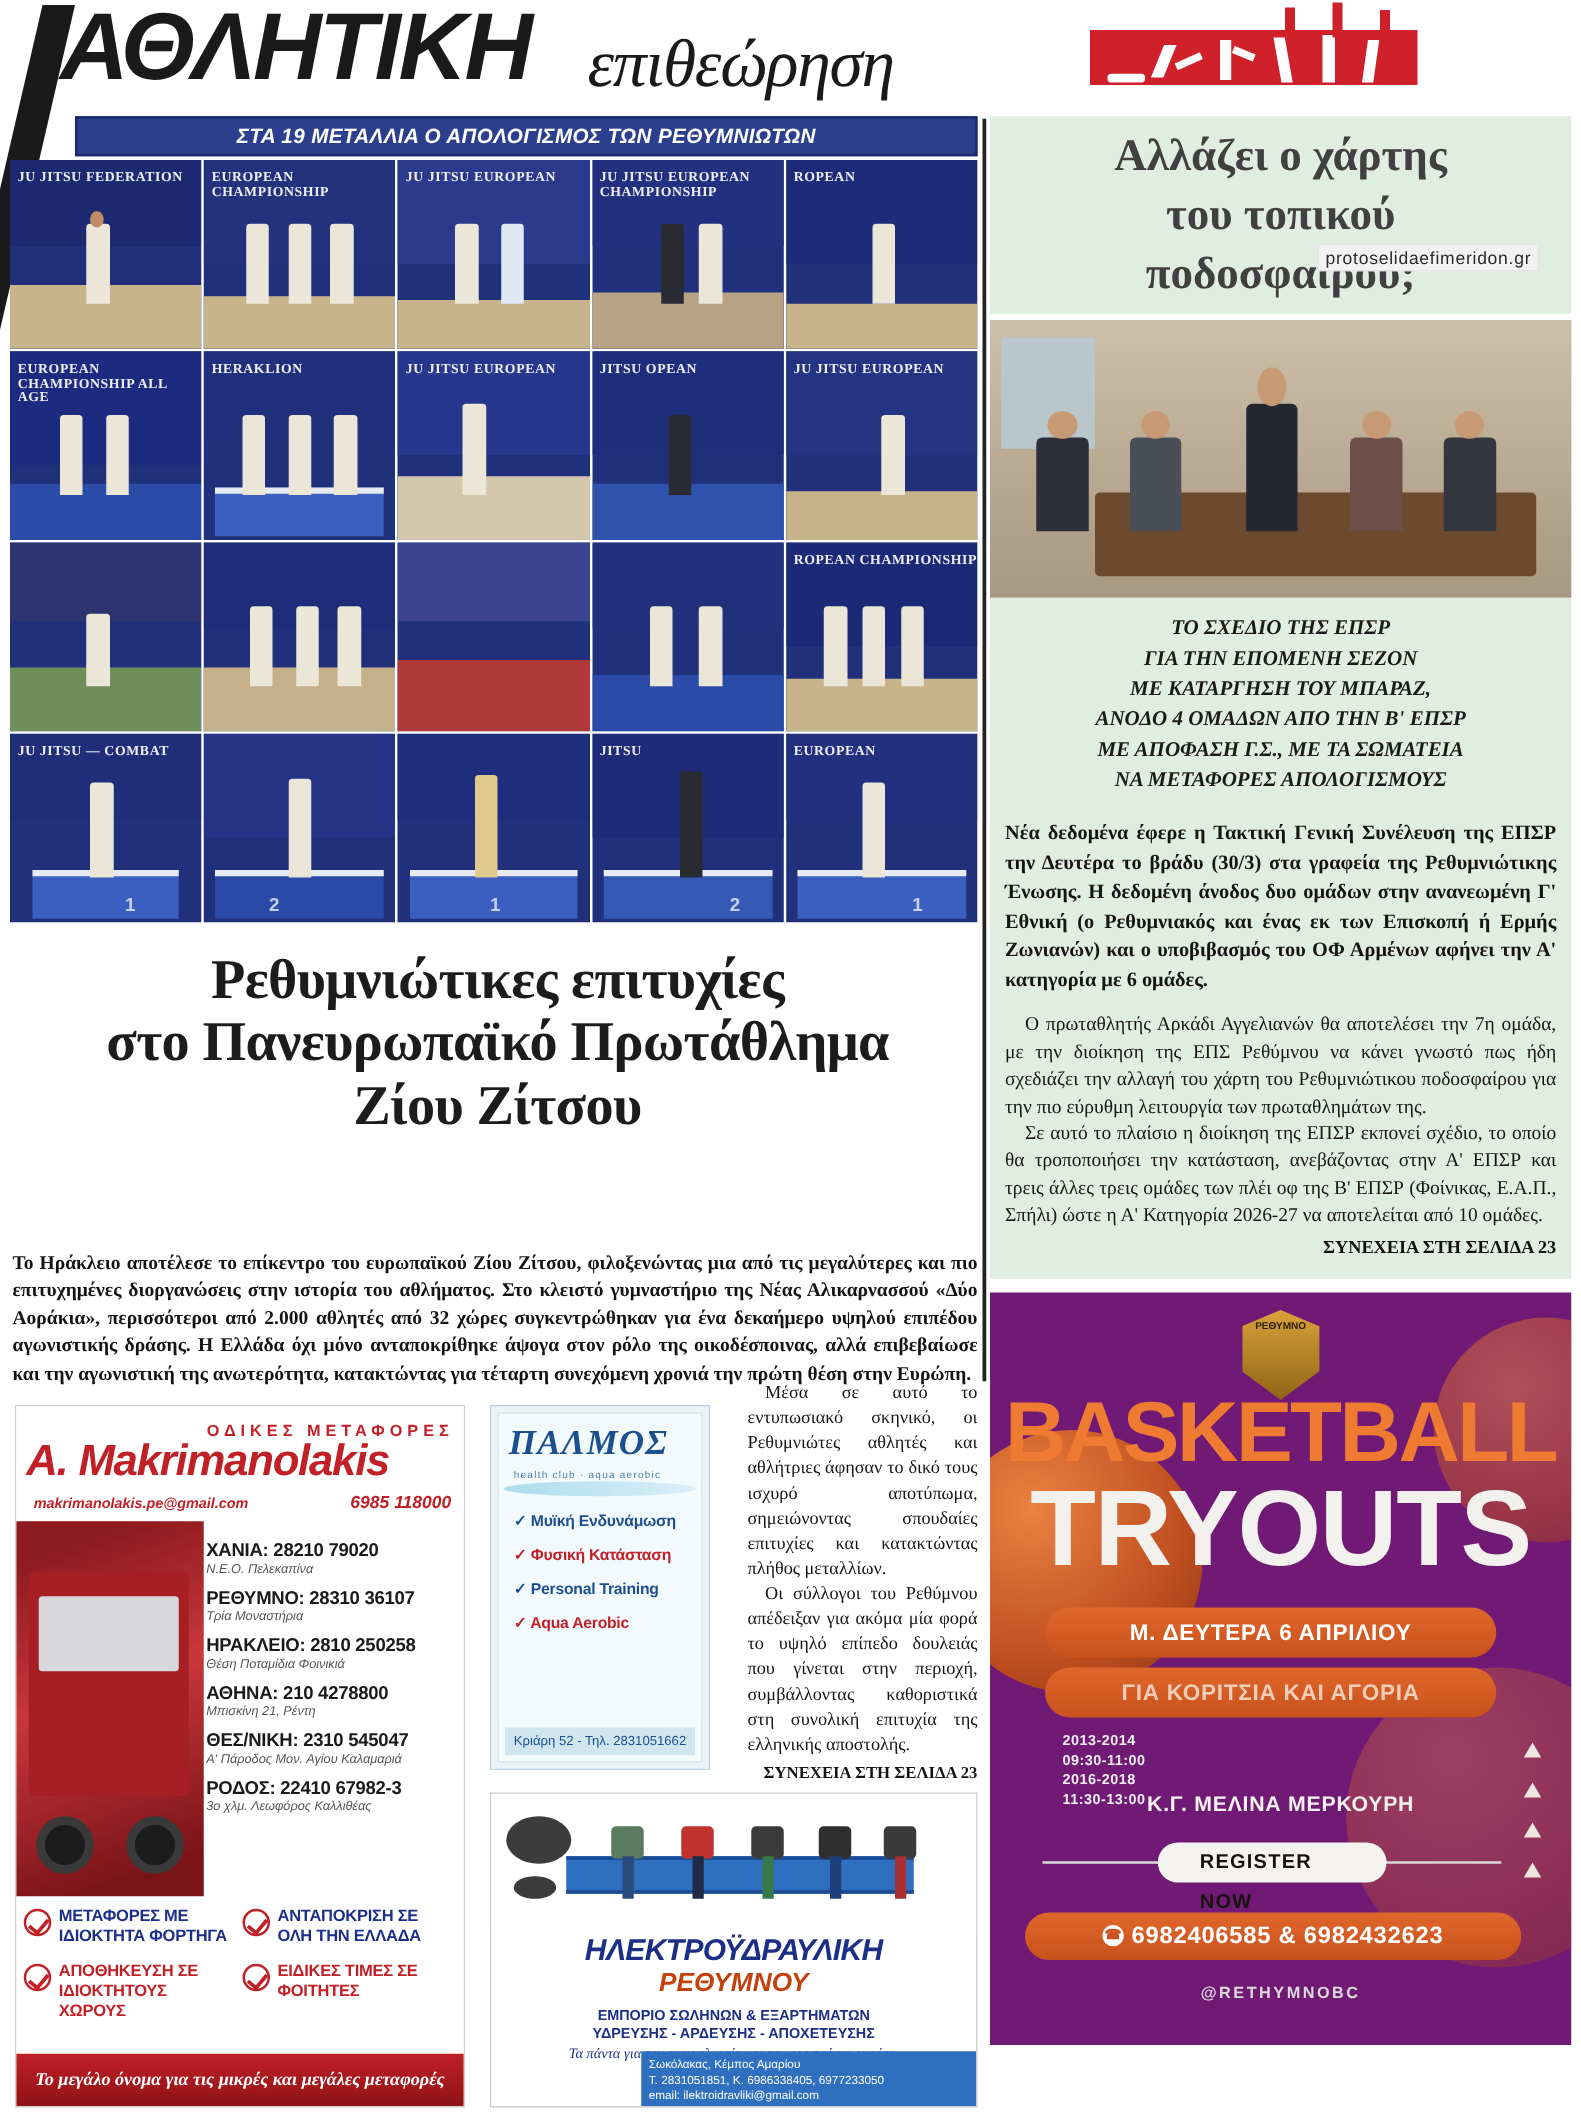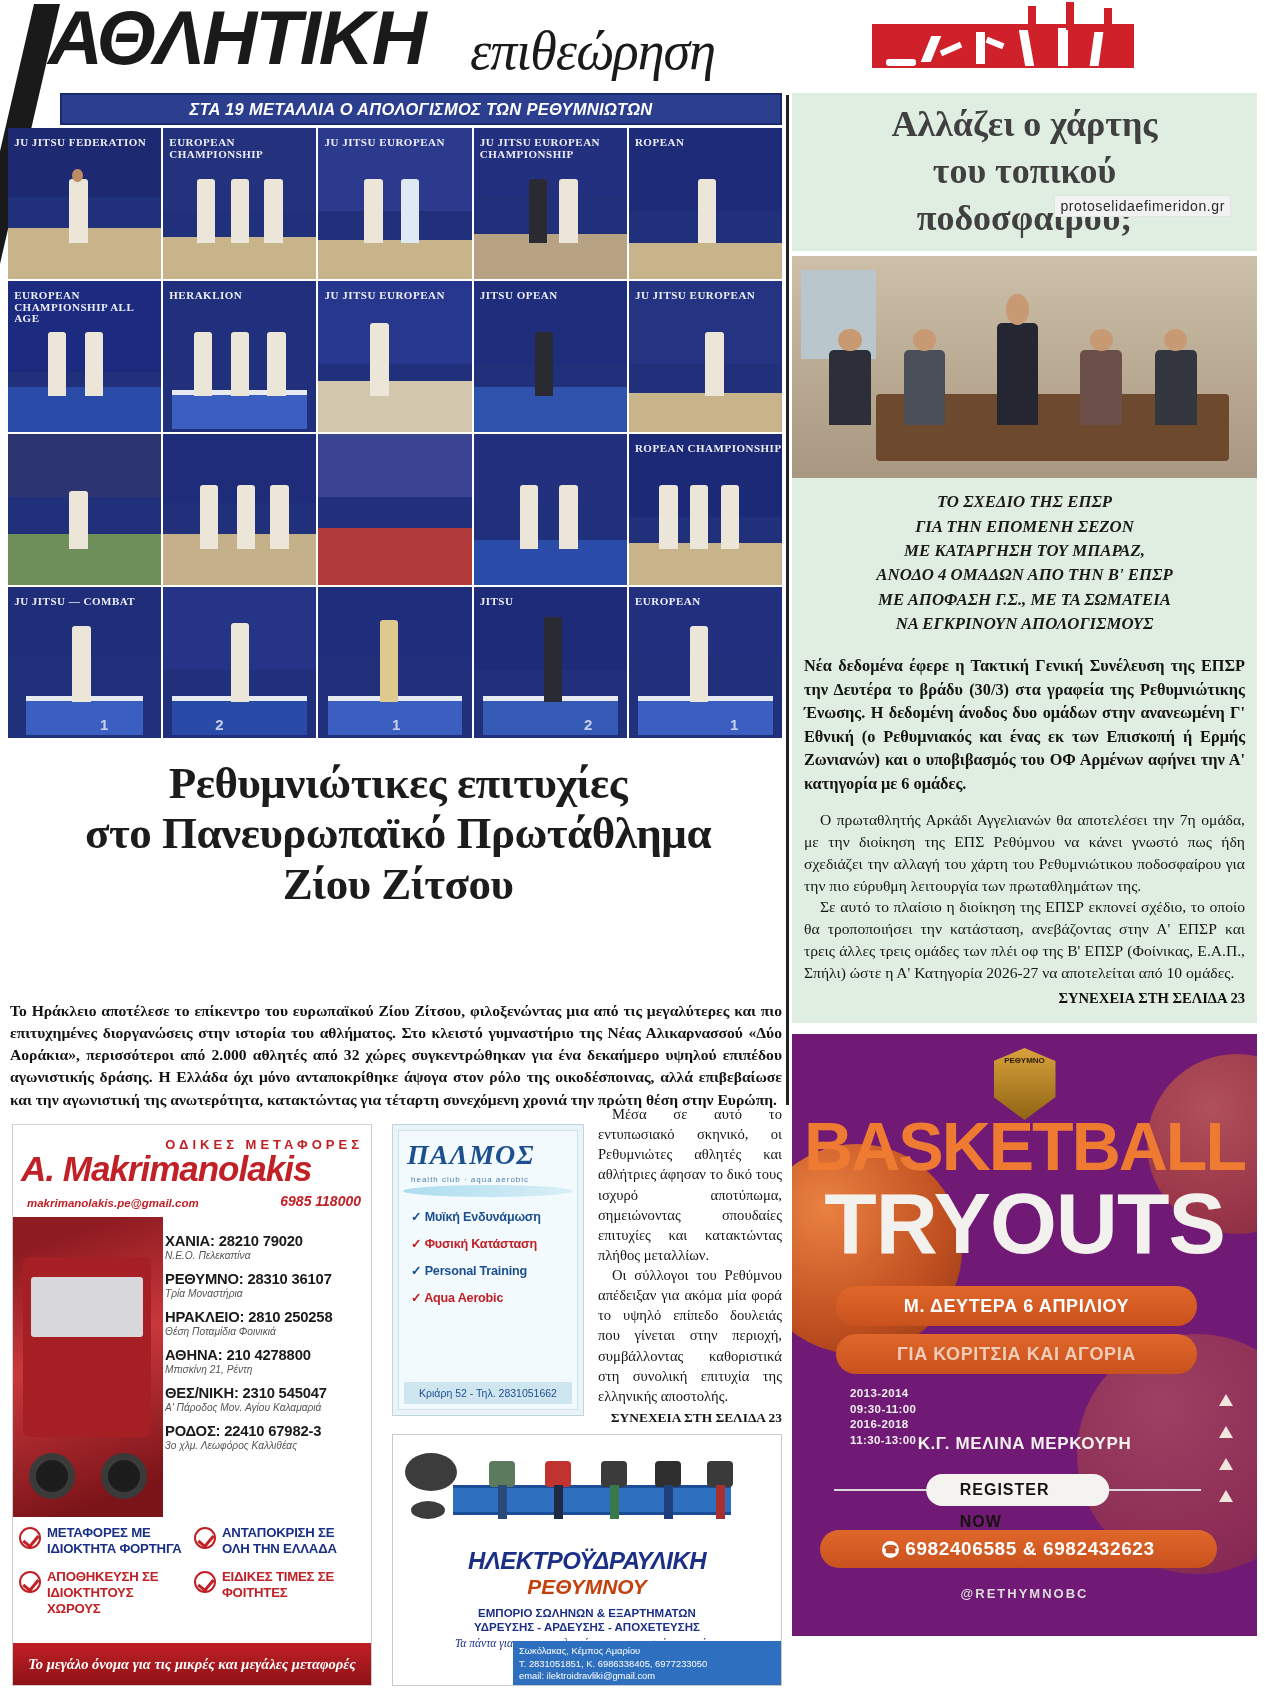--- a/index.html
+++ b/index.html
@@ -223,21 +223,21 @@
     background:linear-gradient(#c02026,#8e1216);
   }
   .mak-foot span {
     display:block; text-align:center; color:#ffffff;
     font-family:"Liberation Serif", serif; font-style:italic; font-weight:bold;
     font-size:14.5px; line-height:42px;
   }
 
   
   .ad-palmos {
-    position:absolute; left:392px; top:1124px; width:192px; height:292px;
+    position:absolute; left:392px; top:1124px; width:176px; height:292px;
     background:#eaf4f8; border:1px solid #bcd4de; overflow:hidden;
   }
   .palmos-inner { position:absolute; inset:5px; border:1px solid #cfe2ea; background:#f3fafd; }
   .palmos-title {
     position:absolute; left:8px; top:8px; color:#1c4f8f;
     font-family:"Liberation Serif", serif; font-style:italic; font-weight:bold;
     font-size:28px; letter-spacing:1px;
   }
   .palmos-tag {
     position:absolute; left:12px; top:44px; color:#4d7fa8;
@@ -575,21 +575,21 @@
           <i></i>
         </div>
     </div>
 
     <div class="r-subbox">
       <div class="r-sub">ΤΟ ΣΧΕΔΙΟ ΤΗΣ ΕΠΣΡ</div>
       <div class="r-sub">ΓΙΑ ΤΗΝ ΕΠΟΜΕΝΗ ΣΕΖΟΝ</div>
       <div class="r-sub">ΜΕ ΚΑΤΑΡΓΗΣΗ ΤΟΥ ΜΠΑΡΑΖ,</div>
       <div class="r-sub">ΑΝΟΔΟ 4 ΟΜΑΔΩΝ ΑΠΟ ΤΗΝ Β' ΕΠΣΡ</div>
       <div class="r-sub">ΜΕ ΑΠΟΦΑΣΗ Γ.Σ., ΜΕ ΤΑ ΣΩΜΑΤΕΙΑ</div>
-      <div class="r-sub">ΝΑ ΕΓΚΡΙΝΟΥΝ ΑΠΟΛΟΓΙΣΜΟΥΣ</div>
+      <div class="r-sub">ΝΑ ΜΕΤΑΦΟΡΕΣ ΑΠΟΛΟΓΙΣΜΟΥΣ</div>
 
       <div class="r-body-lead">Νέα δεδομένα έφερε η Τακτική Γενική Συνέλευση της ΕΠΣΡ την Δευτέρα το βράδυ (30/3) στα γραφεία της Ρεθυμνιώτικης Ένωσης. Η δεδομένη άνοδος δυο ομάδων στην ανανεωμένη Γ' Εθνική (ο Ρεθυμνιακός και ένας εκ των Επισκοπή ή Ερμής Ζωνιανών) και ο υποβιβασμός του ΟΦ Αρμένων αφήνει την Α' κατηγορία με 6 ομάδες.</div>
       <div class="r-body-p">Ο πρωταθλητής Αρκάδι Αγγελιανών θα αποτελέσει την 7η ομάδα, με την διοίκηση της ΕΠΣ Ρεθύμνου να κάνει γνωστό πως ήδη σχεδιάζει την αλλαγή του χάρτη του Ρεθυμνιώτικου ποδοσφαίρου για την πιο εύρυθμη λειτουργία των πρωταθλημάτων της.</div>
       <div class="r-body-p tight">Σε αυτό το πλαίσιο η διοίκηση της ΕΠΣΡ εκπονεί σχέδιο, το οποίο θα τροποποιήσει την κατάσταση, ανεβάζοντας στην Α' ΕΠΣΡ και τρεις άλλες τρεις ομάδες των πλέι οφ της Β' ΕΠΣΡ (Φοίνικας, Ε.Α.Π., Σπήλι) ώστε η Α' Κατηγορία 2026-27 να αποτελείται από 10 ομάδες.</div>
       <div class="r-cont">ΣΥΝΕΧΕΙΑ ΣΤΗ ΣΕΛΙΔΑ 23</div>
     </div>
   </div>
 
   <div class="ad-mak">
     <div class="mak-logo">

